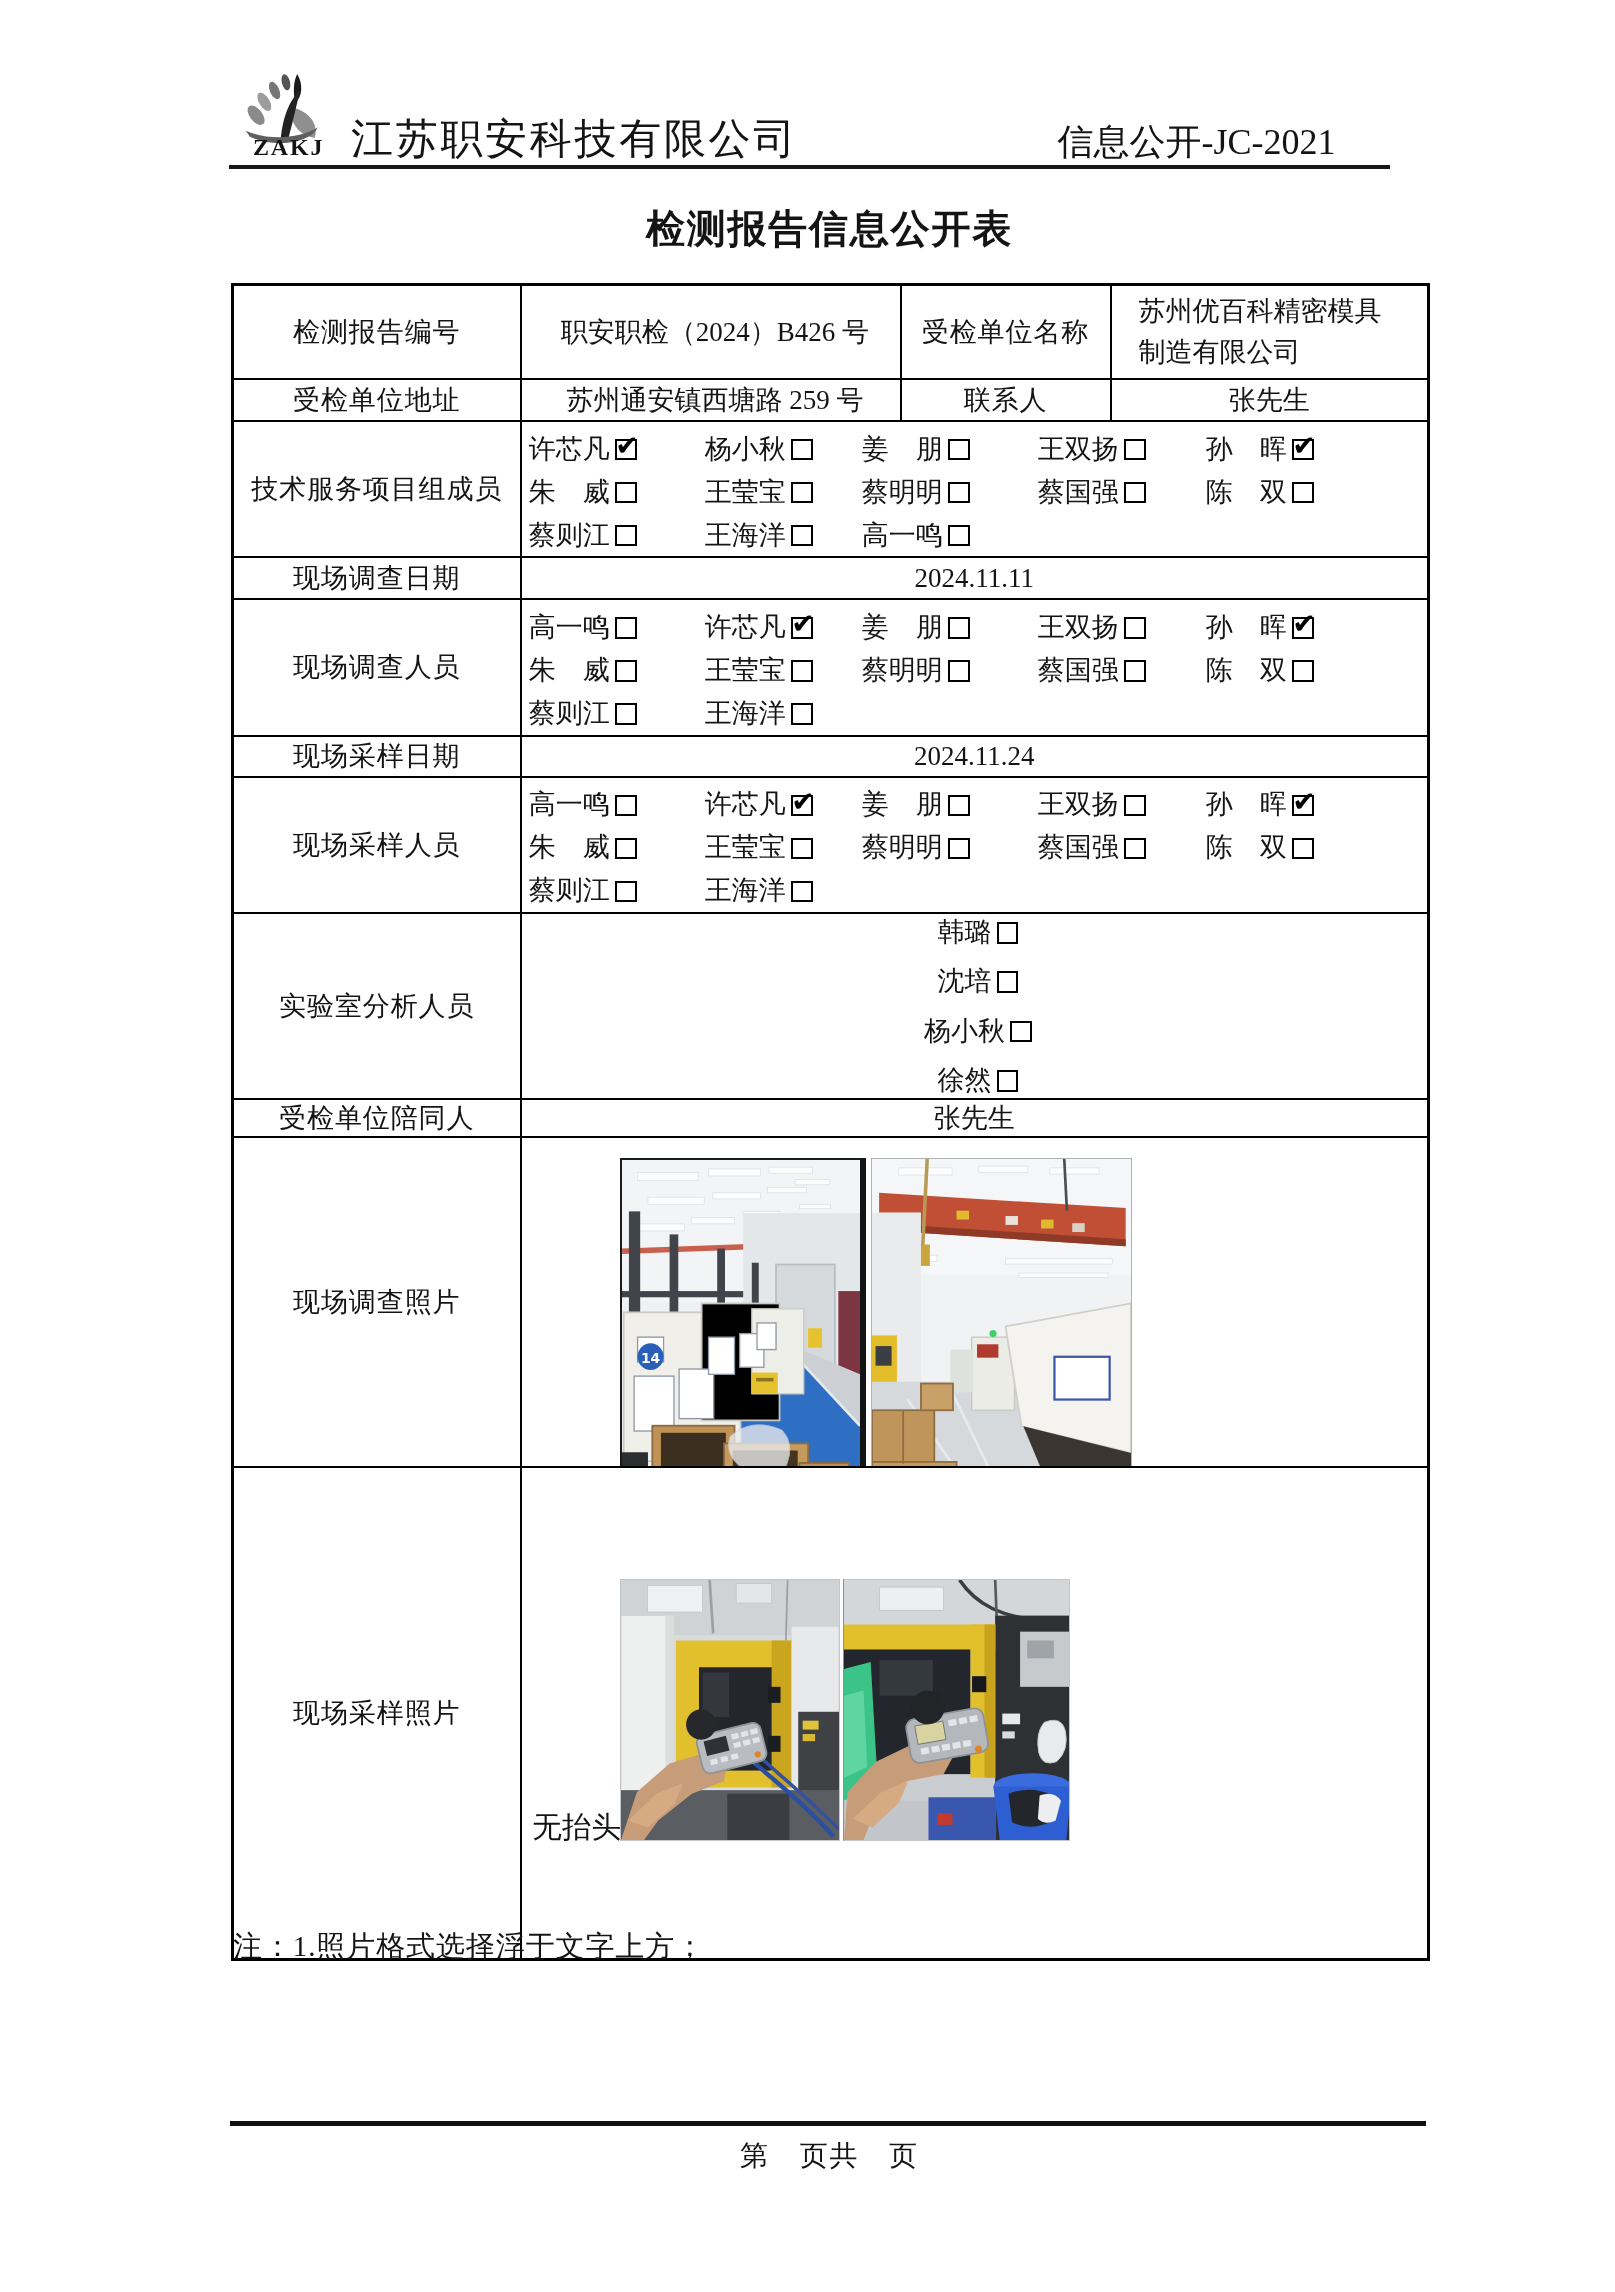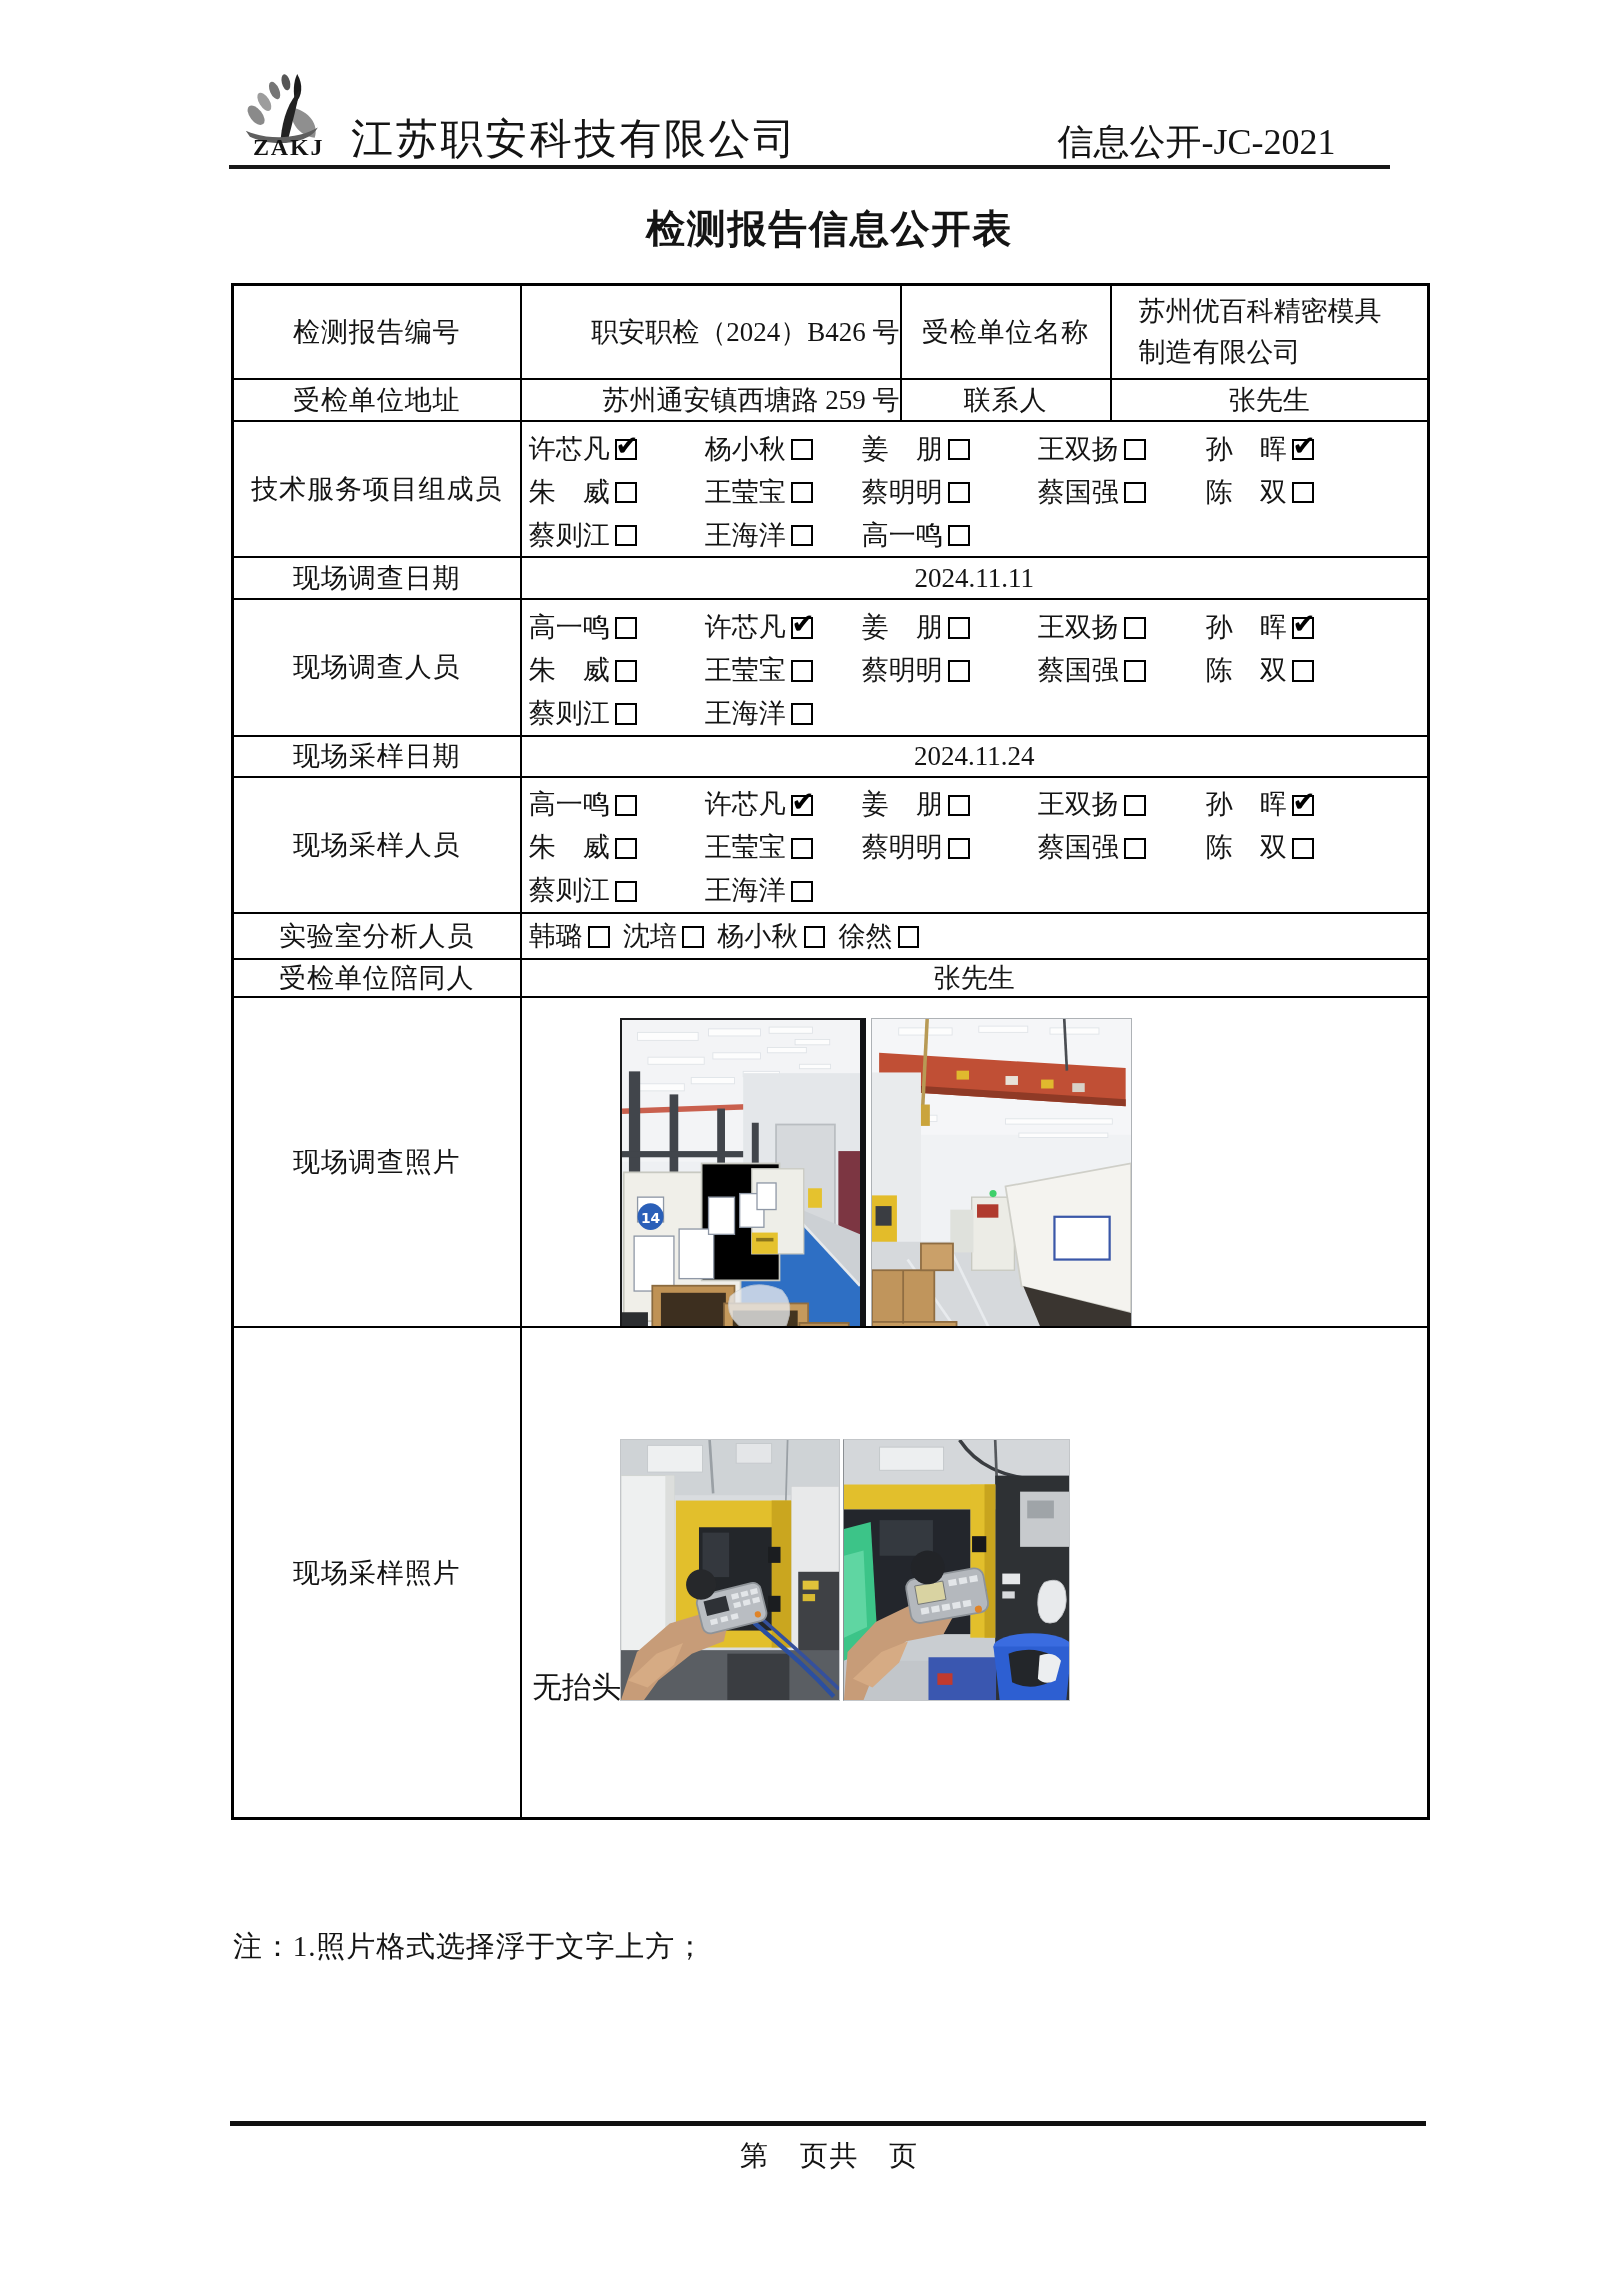--- a/index.html
+++ b/index.html
@@ -16,32 +16,32 @@
 
   
   .doc-title { position:absolute; left:233px; top:202px; width:1193px; text-align:center;
                font-family:"Liberation Sans","DejaVu Sans",sans-serif; font-weight:bold; font-size:39px; letter-spacing:1.8px; }
 
   
   .tbl-wrap { position:absolute; left:231px; top:283px; width:1197px; }
   table.main { border-collapse:collapse; table-layout:fixed; width:1197px; border:3.6px solid #000; }
   td { border:2.7px solid #000; font-size:27px; vertical-align:middle; overflow:hidden; }
   td.lab { text-align:center; letter-spacing:0.9px;border-radius:13px; }
-  td.vleft { text-align:right; padding-left:9px; }
+  td.vleft { text-align:center; padding-left:9px; }
   td.vcenter { text-align:center; }
   td.company-cell { text-align:left; padding:5.4px 27px; line-height:1.5; }
   td.people { vertical-align:top; padding:5.4px 0 0 7.2px; }
   .mline { display:grid; grid-template-columns:176px 157px 176px 168px auto; align-items:center; height:43px; }
   .member { display:flex; align-items:center; white-space:nowrap; }
   .mname { font-size:27px; }
   .cb { width:21.5px; height:21.5px; border:2.7px solid #000; display:inline-block; margin-left:5.4px; position:relative; top:0.9px; background:#fff; flex:0 0 auto; }
   .cb.checked::after { content:"✔"; position:absolute; left:-1.8px; top:-9px; font-size:28px; font-weight:bold;
                        font-family:"DejaVu Sans",sans-serif; color:#000; line-height:1; }
   td.people.labrow { padding-top:0; vertical-align:middle; }
-  td.people.labrow .mline { display:flex; gap:13.4px; height:100%; }
+  td.people.labrow .mline { display:flex; gap:13.4px; height:100%;flex-direction:column; }
 
   
   td.photocell { position:relative; padding:0;text-align:right; }
   .ph { position:absolute; display:block; }
   .photoA { left:98px; top:19.7px; width:246px; height:345px; border:2.7px solid #1a1b1d; border-right:6.3px solid #131416; }
   .photoB { left:349px; top:19.7px; width:261px; height:345px; border:0.9px solid #aeb2b6; }
   .photoC { left:98px; top:111px; width:220px; height:262px; border:0.9px solid #c3c6c9; }
   .photoD { left:321px; top:111px; width:227px; height:262px; border-left:1.8px solid #8b8f93; border-top:0.9px solid #c3c6c9; border-right:0.9px solid #c3c6c9; border-bottom:0.9px solid #c3c6c9; }
   .caption1 { position:absolute; left:10.7px; top:330px; font-size:29.6px; }
   .caption2 { position:absolute; left:10.7px; top:339px; font-size:29.6px; }

